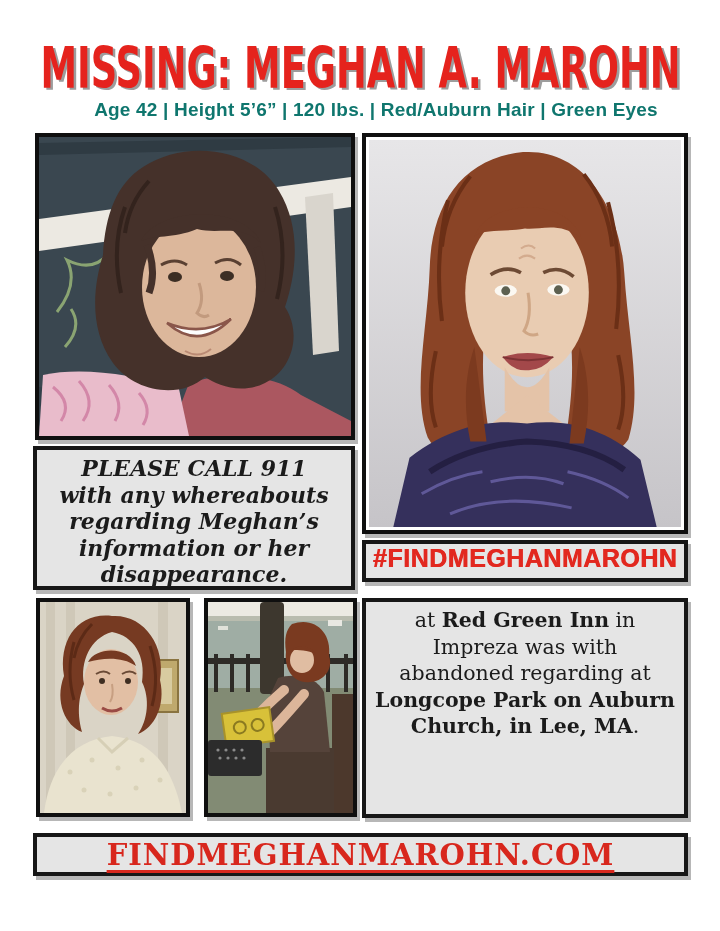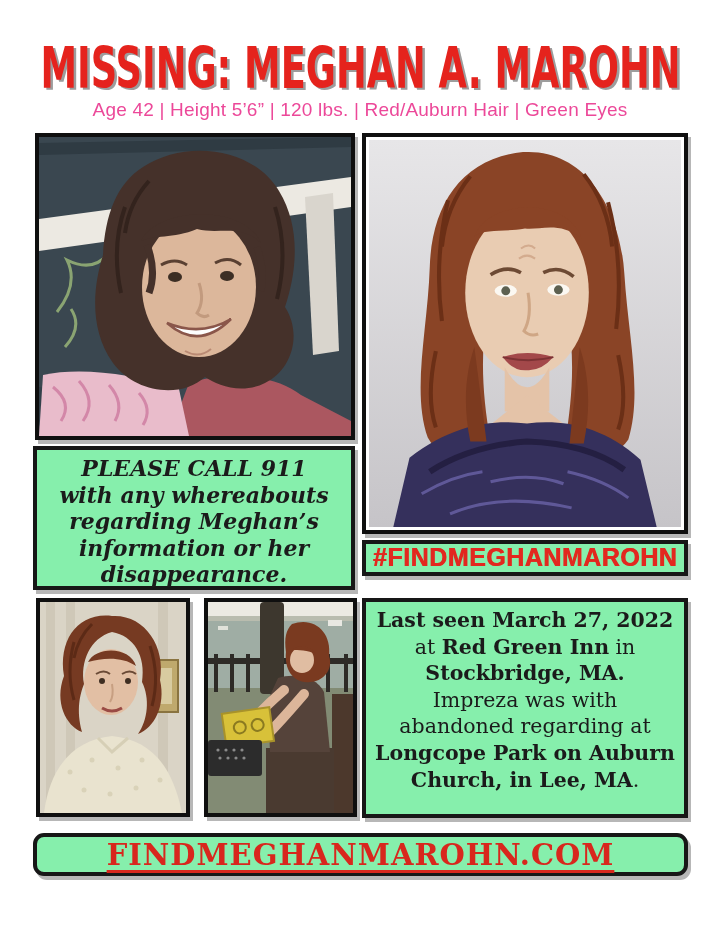--- a/index.html
+++ b/index.html
@@ -5,63 +5,63 @@
   html,body{margin:0;padding:0;}
   body{
     width:720px;height:931px;background:#ffffff;position:relative;overflow:hidden;
     font-family:"Liberation Sans","DejaVu Sans",sans-serif;
   }
   .abs{position:absolute;box-sizing:border-box;}
   
   #title-svg{left:33px;top:40px;width:655px;height:58px;}
   #title-svg text{font-family:"DejaVu Sans",sans-serif;font-weight:bold;}
   #subtitle{
-    left:20px;top:99px;width:680px;text-align:center;
-    font-weight:normal;font-size:19px;letter-spacing:.2px;color:#ec4899;
+    left:36px;top:99px;width:680px;text-align:center;
+    font-weight:bold;font-size:19px;letter-spacing:.2px;color:#0f766e;
     white-space:nowrap;
   }
   
   .photo{
     border:4px solid #0f0f0f;background:#ffffff;
     box-shadow:3px 4px 0 #b7b7b7;overflow:hidden;
   }
   .photo svg{display:block;width:100%;height:100%;}
   .txtbox{
-    border:4px solid #171717;background:#86efac;
+    border:4px solid #171717;background:#e5e5e5;
     box-shadow:3px 4px 0 #b7b7b7;
   }
   #photo-top-left{left:35px;top:133px;width:320px;height:307px;}
   #photo-portrait{left:362px;top:133px;width:326px;height:401px;padding:3px;}
   #photo-small-left{left:36px;top:598px;width:154px;height:219px;}
   #photo-small-right{left:204px;top:598px;width:153px;height:219px;}
 
   #call-box{
     left:33px;top:446px;width:322px;height:144px;
     font-family:"DejaVu Serif","Liberation Serif",serif;
     font-style:italic;font-weight:bold;color:#1b1b1b;
     font-size:22px;line-height:26.5px;text-align:center;padding-top:5px;
   }
   #hashtag-box{
-    left:362px;top:540px;width:326px;height:36px;
-    display:flex;align-items:flex-end;justify-content:center;
+    left:362px;top:540px;width:326px;height:42px;
+    display:flex;align-items:flex-start;justify-content:center;
   }
   #hashtag-box .tag{
     color:#e2281f;font-weight:bold;font-size:25px;letter-spacing:.5px;
     text-shadow:.6px 0 0 #e2281f;white-space:nowrap;
   }
   #info-box{
     left:362px;top:598px;width:326px;height:220px;
     font-family:"DejaVu Serif","Liberation Serif",serif;
     color:#1b1b1b;font-size:20.5px;line-height:26.6px;text-align:center;
     padding-top:5px;
   }
   #info-box b{font-weight:bold;}
   #site-box{
     left:33px;top:833px;width:655px;height:43px;
-    display:flex;align-items:center;justify-content:center;border-radius:11px;
+    display:flex;align-items:center;justify-content:center;
   }
   #site-box .url{
     font-family:"DejaVu Serif","Liberation Serif",serif;
     font-weight:bold;font-size:29px;color:#d8271d;letter-spacing:1px;
     text-decoration:underline;text-decoration-thickness:3px;text-underline-offset:5px;
     white-space:nowrap;
   }
 </style>
 </head>
 <body>
@@ -215,23 +215,21 @@
       <circle cx="34" cy="148" r="1.6"></circle>
         <circle cx="12" cy="156" r="1.6"></circle>
         <circle cx="20" cy="156" r="1.6"></circle>
       <circle cx="28" cy="156" r="1.6"></circle>
         <circle cx="36" cy="156" r="1.6"></circle>
     </g>
   </svg>
 </div>
 
 <div id="info-box" class="abs txtbox">
-  <div><b>Last seen March 27, 2022</b></div>
   <div><span>at </span><b>Red Green Inn</b><span> in</span></div>
-  <div><b>Stockbridge, MA.</b></div>
   <div><span>Impreza was with</span></div>
   <div><span>abandoned regarding at</span></div>
   <div><b>Longcope Park on Auburn</b></div>
   <div><b>Church, in Lee, MA</b><span>.</span></div>
 </div>
 
 <div id="site-box" class="abs txtbox">
   <span class="url">FINDMEGHANMAROHN.COM</span>
 </div>
 

